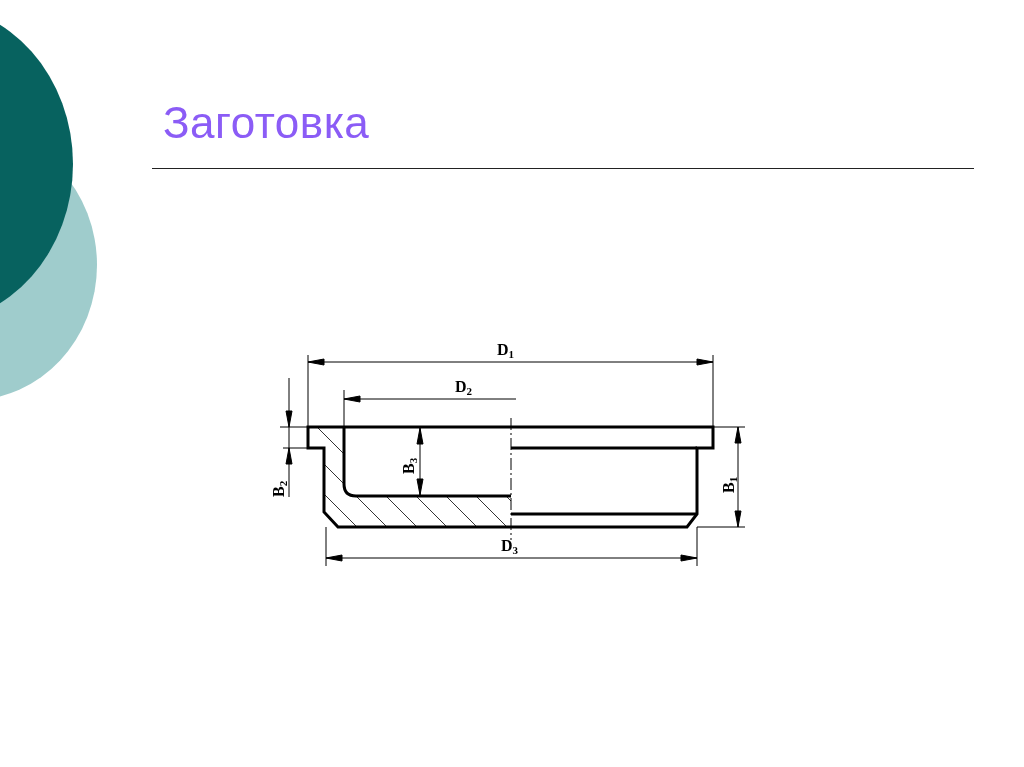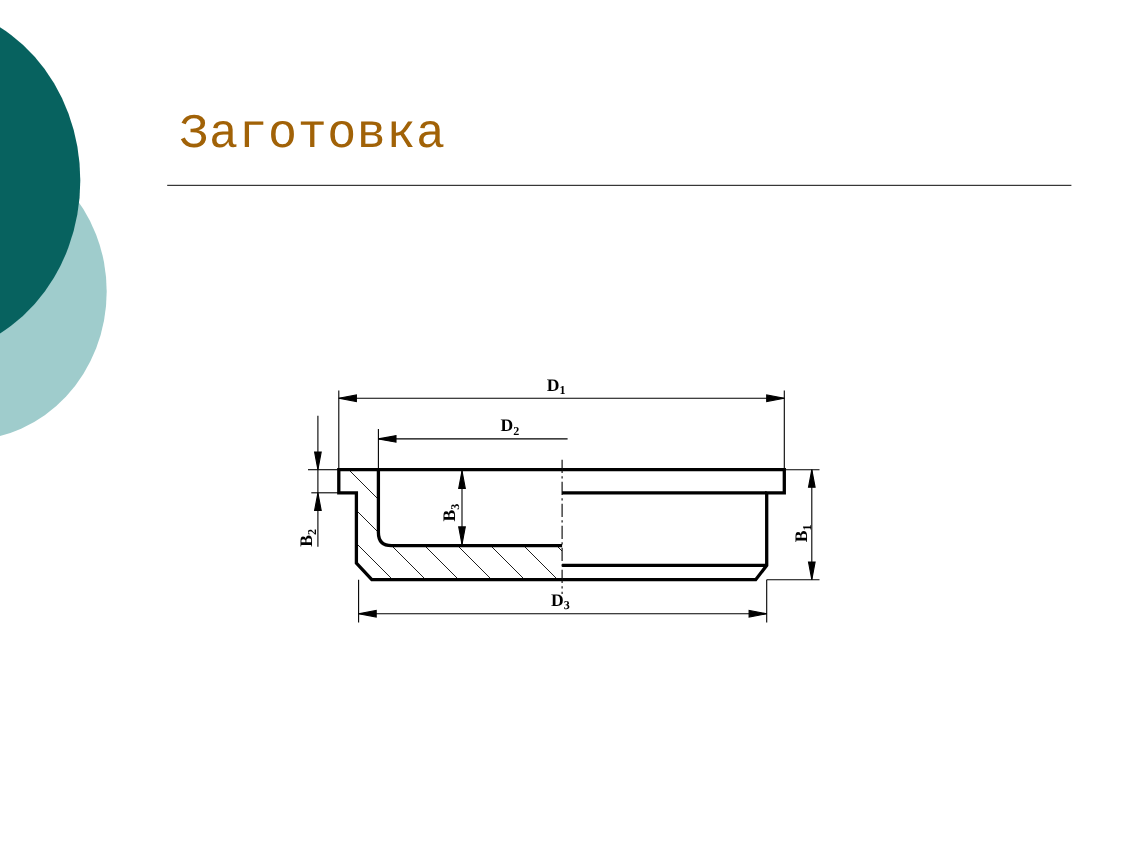--- a/index.html
+++ b/index.html
@@ -1,20 +1,20 @@
 <!DOCTYPE html>
 <html><head>
 <meta charset="utf-8">
 <style>
   html, body { margin:0; padding:0; }
   body { width:1024px; height:767px; background:#ffffff; position:relative; overflow:hidden; font-family:"Liberation Sans", sans-serif; }
   .deco { position:absolute; border-radius:50%; }
   .circle-light { left:-155px; top:130px; width:252px; height:270px; background:#9fcccc; }
   .circle-dark { left:-210px; top:5px; width:283px; height:318px; background:#07625f; }
-  .title { position:absolute; left:163px; top:98px; font-size:44px; color:#a16207; font-family:Liberation Mono, monospace; letter-spacing:0.5px; margin:0; font-weight:normal; }
+  .title { position:absolute; left:163px; top:98px; font-size:44px; color:#8b5cf6; font-family:Liberation Sans, sans-serif; letter-spacing:0.5px; margin:0; font-weight:normal; }
   .rule { position:absolute; left:152px; top:168px; width:822px; height:0; border-top:1.5px solid #222; }
   .drawing { position:absolute; left:0; top:0; }
   .lbl { font-family:"Liberation Serif", serif; font-weight:bold; font-size:16px; fill:#000; }
   .sub { font-size:11px; }
 </style>
 </head>
 <body>
 
 <div class="deco circle-light"></div>
 <div class="deco circle-dark"></div>

